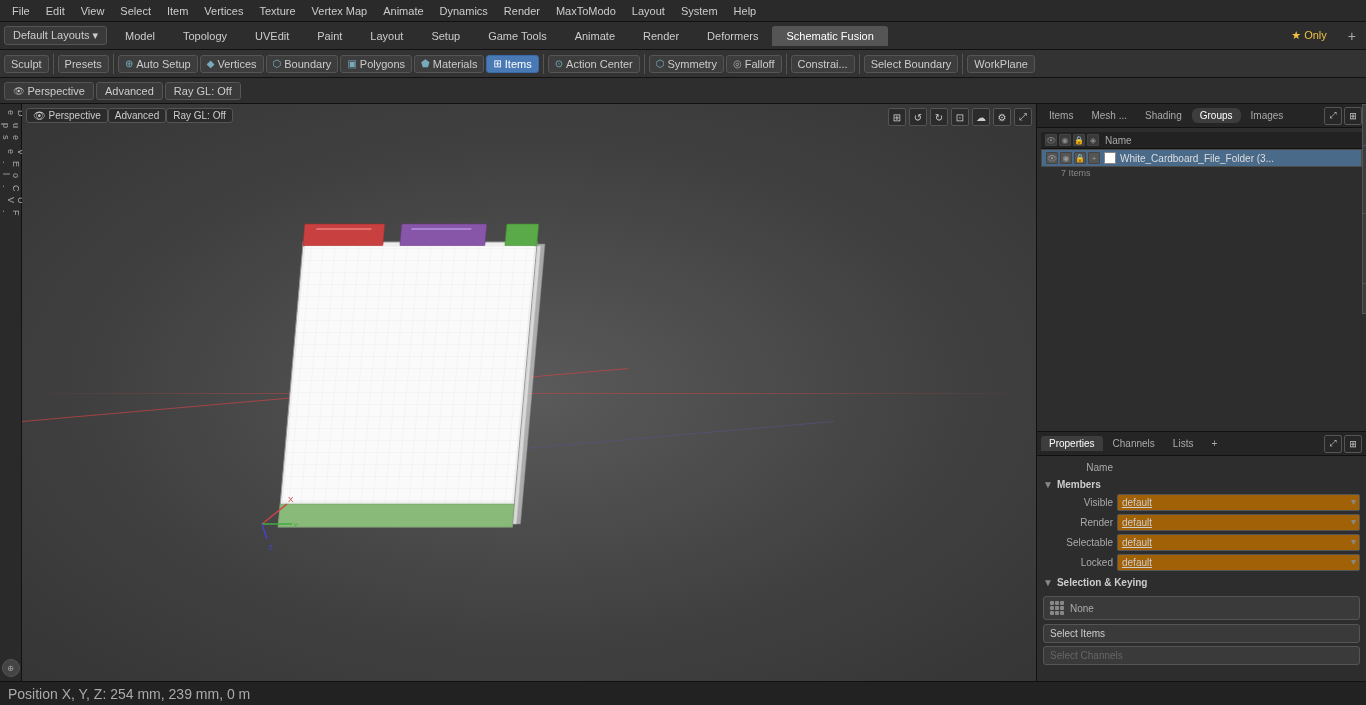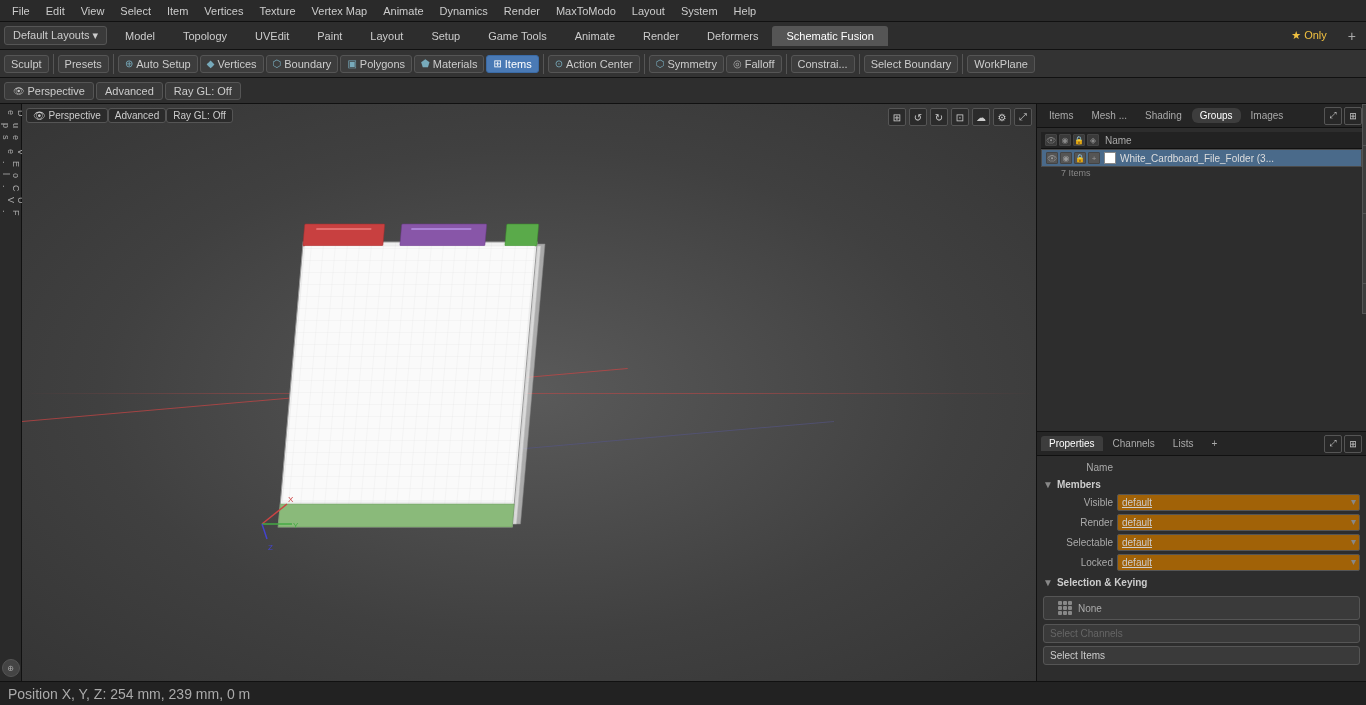--- a/index.html
+++ b/index.html
@@ -100,21 +100,21 @@
     .prop-label { color: #aaa; font-size: 10px; width: 70px; text-align: right; }
     .prop-select-wrapper { flex: 1; position: relative; }
     .prop-select-wrapper select { width: 100%; background: #a16207; border: 1px solid #555; padding: 2px 4px; color: #ccc; font-size: 10px; border-radius: 2px; appearance: none; cursor: pointer; text-decoration: underline; }
     .prop-select-wrapper::after { content: '▾'; position: absolute; right: 4px; top: 2px; color: #888; pointer-events: none; font-size: 10px; }
 
     .members-section { margin-bottom: 6px; }
     .selection-section { margin-top: 4px; }
 
     
     .sel-key-area { padding: 4px 0; }
-    .none-display { display: flex; align-items: center; background: #3a3a3a; border: 1px solid #555; padding: 4px 14px; margin-bottom: 4px; border-radius: 3px; }
+    .none-display { display: flex; align-items: center; background: #3a3a3a; border: 1px solid #555; padding: 4px 6px; margin-bottom: 4px; border-radius: 3px; }
     .grid-icon { display: grid; grid-template-columns: repeat(3,4px); gap: 1px; margin-right: 6px; }
     .grid-dot { width: 4px; height: 4px; background: #888; border-radius: 1px; }
     .none-label { font-size: 10px; color: #aaa; }
 
     .sel-btn { display: block; width: 100%; background: #3a3a3a; border: 1px solid #555; padding: 3px 6px; margin-bottom: 3px; cursor: pointer; color: #ccc; font-size: 10px; border-radius: 3px; text-align: left; }
     .sel-btn.disabled { color: #666; cursor: default; }
 
     
     #status-bar { display: flex; align-items: center; background: #222; height: 24px; border-top: 1px solid #111; padding: 0 8px; gap: 8px; }
     .status-text { font-size: 14px; color: #aaa; }
@@ -443,23 +443,23 @@
                 <div class="grid-dot"></div>
                 <div class="grid-dot"></div>
                 <div class="grid-dot"></div>
                 <div class="grid-dot"></div>
                 <div class="grid-dot"></div>
                 <div class="grid-dot"></div>
               </div>
               <span class="none-label">None</span>
             </div>
 
+            <button class="sel-btn">Select Items</button>
+
             <button class="sel-btn disabled">Select Channels</button>
-
-            <button class="sel-btn">Select Items</button>
 
           </div>
         </div>
 
       </div>
     </div>
 
     <div id="right-side-tabs" style="position:absolute; right:-14px; top:0; display:flex; flex-direction:column;">
       <div class="rs-tab">Groups</div>
       <div class="rs-tab">Group Display</div>

